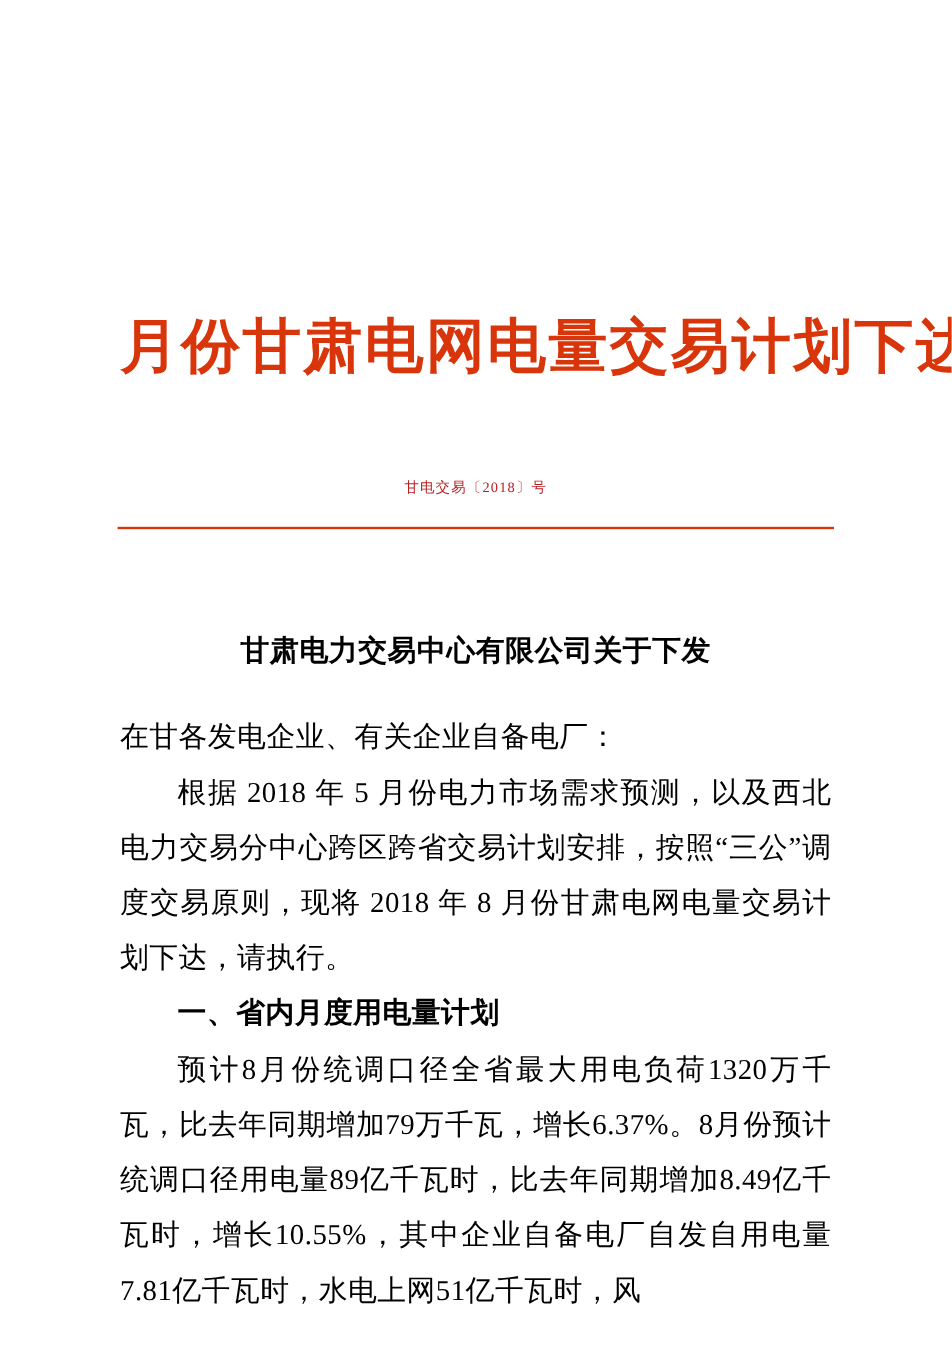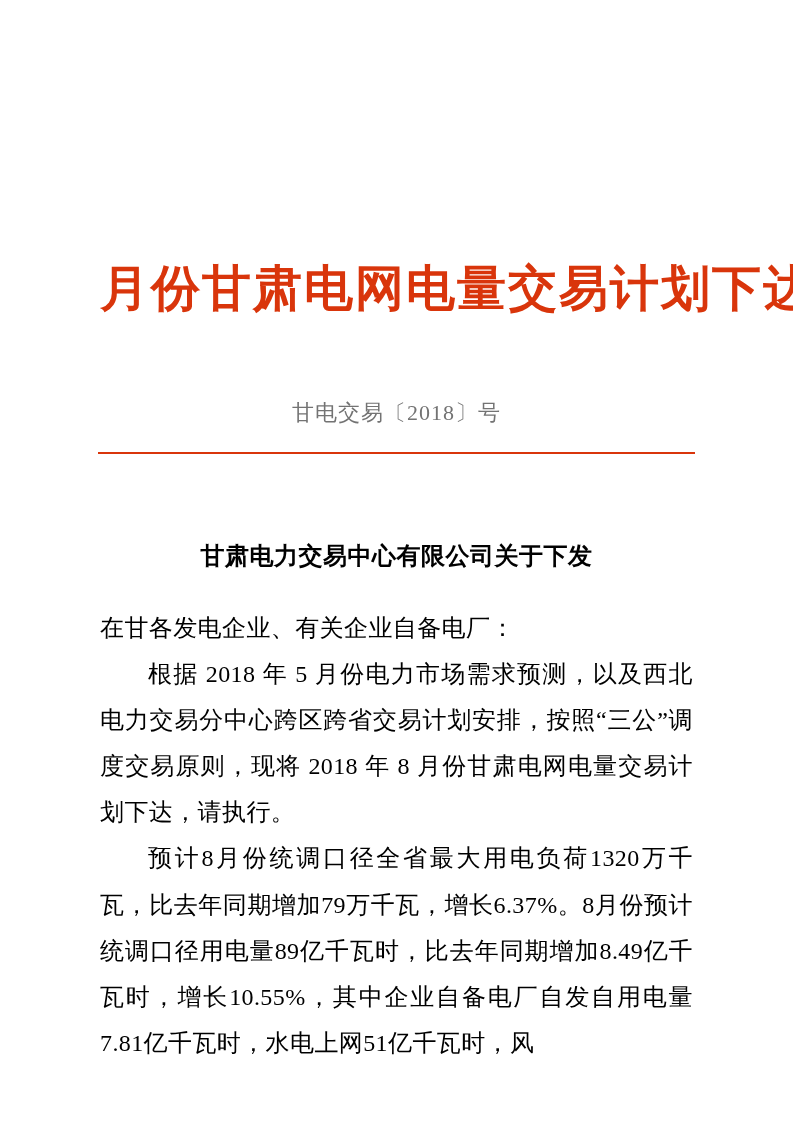--- a/index.html
+++ b/index.html
@@ -28,22 +28,22 @@
     font-family: "Liberation Serif", "DejaVu Serif", serif;
     font-weight: bold;
     font-size: 49px;
     letter-spacing: 2px;
     line-height: 1.1;
     margin-top: 262px;
     white-space: nowrap;
   }
   .doc-number {
     text-align: center;
-    font-size: 22px;
-    color: #737373;
+    font-size: 12px;
+    color: #b91c1c;
     margin-top: 82px;
     letter-spacing: 1px;
     font-family: "Liberation Serif", "DejaVu Serif", serif;
   }
   .red-rule {
     height: 2px;
     background: #d9350b;
     margin-top: 24px;
     margin-left: -2px;
     margin-right: -2px;
@@ -90,16 +90,17 @@
 
   <div class="red-rule"></div>
 
   <div class="doc-title">
     <span class="line">甘肃电力交易中心有限公司关于下发</span>
   </div>
 
   <div class="body-text">
     <p>在甘各发电企业、有关企业自备电厂：</p>
     <p class="indent2">根据 2018 年 5 月份电力市场需求预测，以及西北电力交易分中心跨区跨省交易计划安排，按照“三公”调度交易原则，现将 2018 年 8 月份甘肃电网电量交易计划下达，请执行。</p>
+    <p class="section-heading">一、省内月度用电量计划</p>
     <p class="indent2">预计8月份统调口径全省最大用电负荷1320万千瓦，比去年同期增加79万千瓦，增长6.37%。8月份预计统调口径用电量89亿千瓦时，比去年同期增加8.49亿千瓦时，增长10.55%，其中企业自备电厂自发自用电量7.81亿千瓦时，水电上网51亿千瓦时，风</p>
   </div>
 
 </div>
 
 </body></html>

